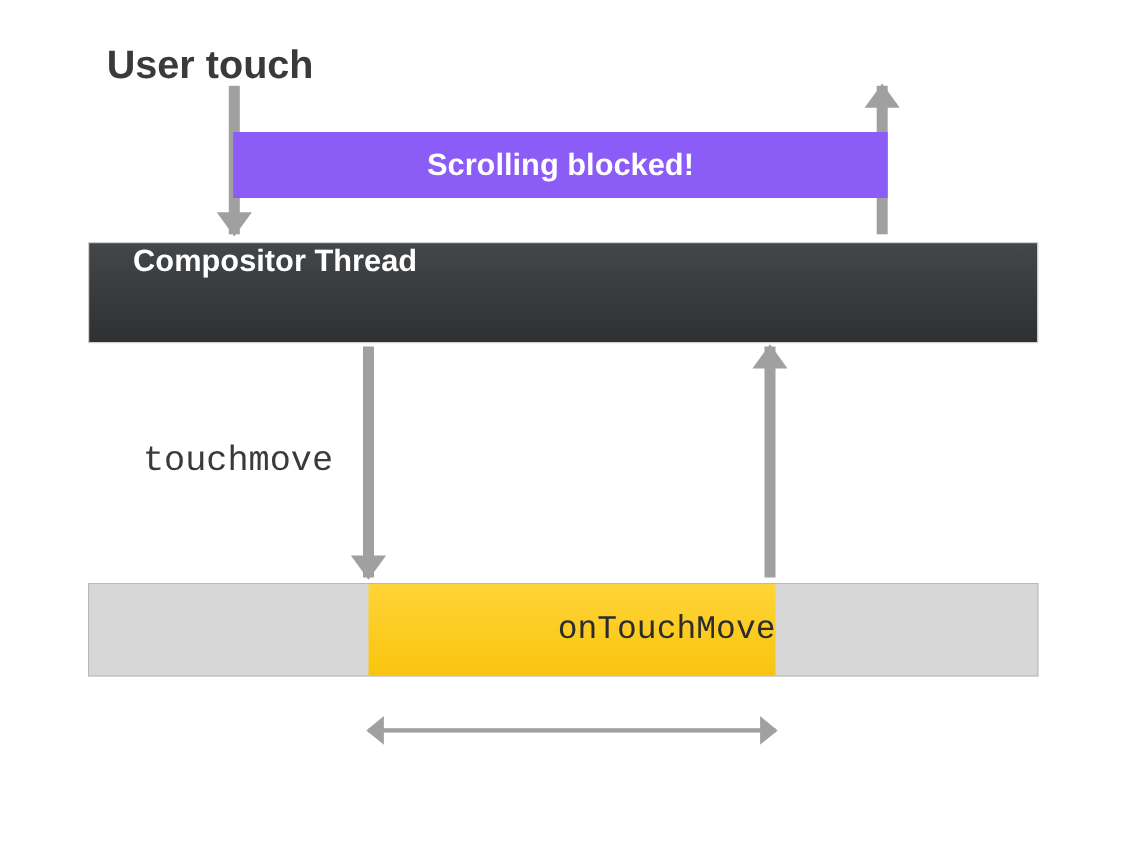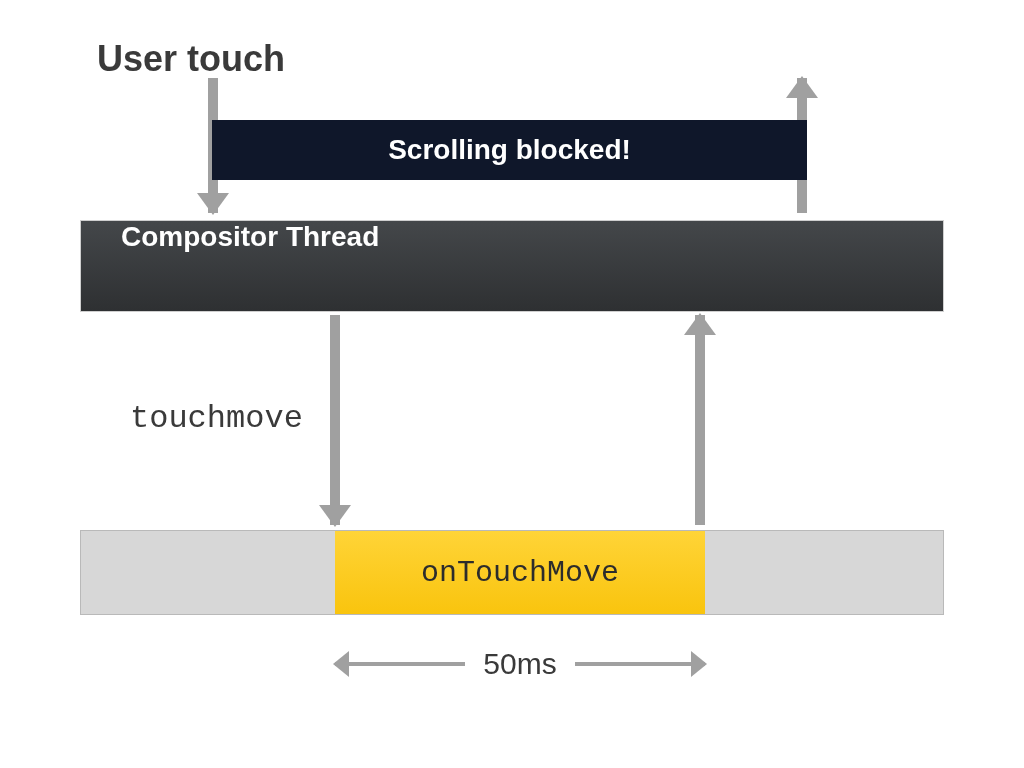--- a/index.html
+++ b/index.html
@@ -4,32 +4,32 @@
 <style>
   * { box-sizing: border-box; margin: 0; padding: 0; }
   html, body { width: 1024px; height: 768px; background: #ffffff; font-family: "Helvetica Neue", Arial, sans-serif; }
   .stage { position: relative; width: 1024px; height: 768px; }
 
   
   .lbl-user-touch { position: absolute; left: 97px; top: 38px; font-size: 36px; font-weight: 700; color: #3a3a3a; }
   .lbl-commit-gpu { position: absolute; right: 50px; top: 38px; font-size: 34px; font-weight: 700; color: #3a3a3a; }
 
   
-  .blocked { position: absolute; left: 212px; top: 120px; width: 595px; height: 60px; background: #0f172a; color: #fff; display: flex; align-items: center; justify-content: center; font-size: 28px; font-weight: 700; }
+  .blocked { position: absolute; left: 212px; top: 120px; width: 595px; height: 60px; background: #8b5cf6; color: #fff; display: flex; align-items: center; justify-content: center; font-size: 28px; font-weight: 700; }
 
   
   .compositor { position: absolute; left: 80px; top: 220px; width: 864px; height: 92px; background: linear-gradient(#44474a, #2e3032); color: #fff; display: flex; align-items: flex-start; padding-left: 40px; font-size: 28px; font-weight: 700; border: 1px solid #cfcfcf; }
 
   
   .touchmove { position: absolute; left: 130px; top: 400px; font-family: "Courier New", monospace; font-size: 32px; color: #3a3a3a; }
 
   
   .mainthread { position: absolute; left: 80px; top: 530px; width: 864px; height: 85px; background: #d7d7d7; border: 1px solid #b9b9b9; }
   .mainthread-label { position: absolute; left: 120px; top: 554px; font-size: 28px; font-weight: 700; color: #3a3a3a; }
-  .ontouchmove { position: absolute; left: 335px; top: 531px; width: 370px; height: 83px; background: linear-gradient(#ffd437, #f9c40e); display: flex; align-items: center; justify-content: center; font-family: "Courier New", monospace; font-size: 30px; color: #2c2c2c; }
+  .ontouchmove { position: absolute; left: 335px; top: 531px; width: 370px; height: 83px; background: linear-gradient(#ffd437, #f9c40e); display: flex; align-items: center; justify-content: flex-end; font-family: "Courier New", monospace; font-size: 30px; color: #2c2c2c; }
 
   
   .measure { position: absolute; left: 335px; top: 640px; width: 370px; height: 48px; display: flex; align-items: center; justify-content: center; }
   .measure-line { flex: 1; height: 4px; background: #a0a0a0; position: relative; }
   .measure-line.cap-left::before,
   .measure-line.cap-right::after { content: ""; position: absolute; top: -11px; width: 0; height: 0; border-top: 13px solid transparent; border-bottom: 13px solid transparent; }
   .measure-line.cap-left::before { left: -2px; border-right: 16px solid #a0a0a0; }
   .measure-line.cap-right::after { right: -2px; border-left: 16px solid #a0a0a0; }
   .measure .txt { padding: 0 18px; font-size: 30px; color: #3a3a3a; }
 
@@ -74,17 +74,16 @@
 
   <div class="touchmove">touchmove</div>
 
   <div class="mainthread"></div>
   <div class="ontouchmove">
     <span>onTouchMove</span>
   </div>
 
   <div class="measure">
     <div class="measure-line cap-left"></div>
-    <div class="txt">50ms</div>
     <div class="measure-line cap-right"></div>
   </div>
 
 </div>
 
 </body></html>

